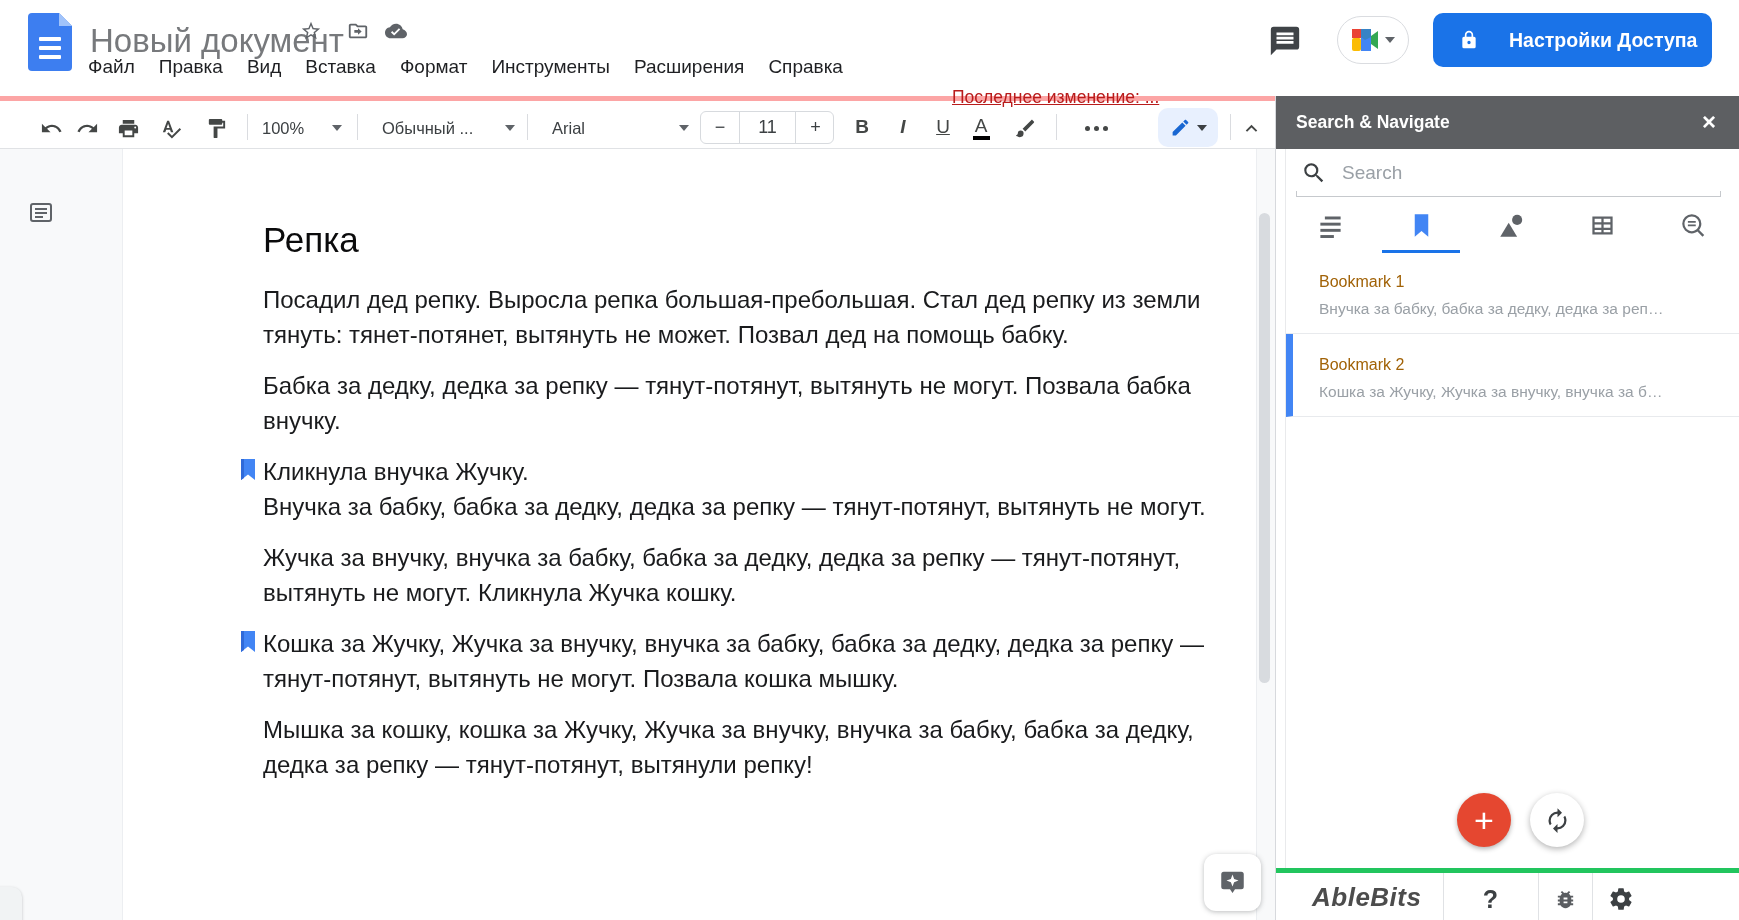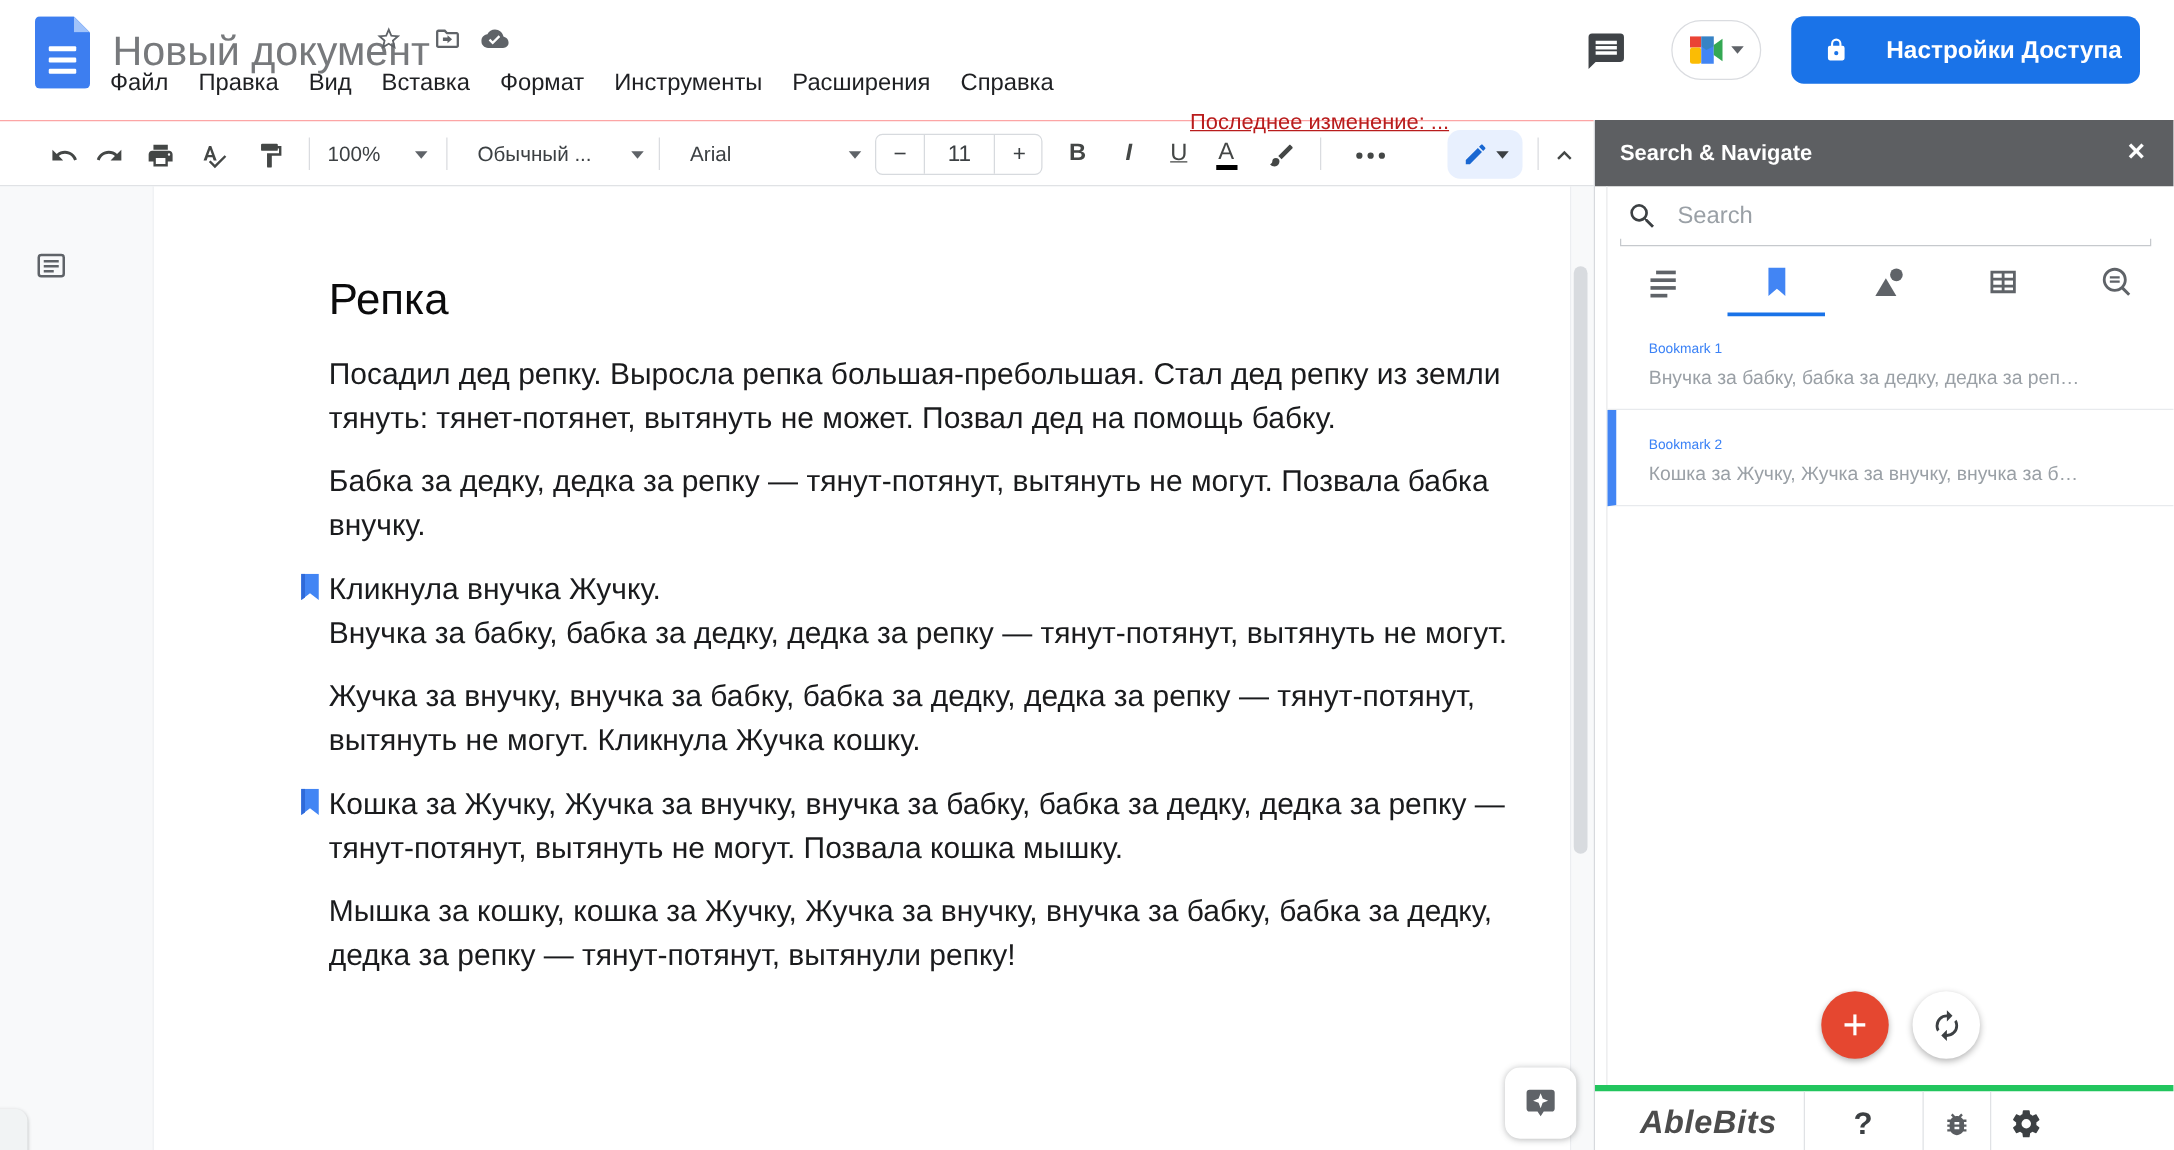--- a/index.html
+++ b/index.html
@@ -28,21 +28,21 @@
   .meet-pill { position:absolute; left:1337px; top:16px; width:72px; height:48px; border:1px solid #dadce0; border-radius:24px;
                display:flex; align-items:center; justify-content:center; gap:6px; cursor:pointer; background:#fff; }
   .caret { width:0; height:0; border-left:5px solid transparent; border-right:5px solid transparent; border-top:6px solid #5f6368; }
   .share-btn { position:absolute; left:1433px; top:13px; width:279px; height:54px; background:#1a73e8; border:none; border-radius:10px;
                display:flex; align-items:center; gap:30px; padding-left:26px; cursor:pointer; }
   .share-btn svg { width:20px; height:20px; fill:#fff; }
   .share-btn span { color:#fff; font-size:19.5px; font-weight:600; white-space:nowrap; }
 
   
   .toolbar { position:absolute; left:0; top:96px; width:1739px; height:53px; background:#fff;
-             border-top:1px solid #fca5a5; border-bottom:1px solid #e0e2e5; z-index:4; }
+             border-top:5px solid #fca5a5; border-bottom:1px solid #e0e2e5; z-index:4; }
   .tbtn { position:absolute; top:14px; width:26px; height:26px; cursor:pointer; display:flex; align-items:center; justify-content:center; }
   .tbtn svg { width:23px; height:23px; fill:#444746; }
   .tsep { position:absolute; top:13px; width:1px; height:26px; background:#dadce0; }
   .tb-undo{left:38px;} .tb-redo{left:74px;} .tb-print{left:115px;} .tb-spell{left:157px;} .tb-paint{left:203px;}
   .sep1{left:247px;} .sep2{left:357px;} .sep3{left:527px;} .sep4{left:1056px;} .sep5{left:1230px;}
   .tb-drop { position:absolute; top:12px; height:30px; display:flex; align-items:center; justify-content:space-between; cursor:pointer;
              font-size:16.5px; color:#3c4043; }
   .tb-zoom { left:262px; width:80px; }
   .tb-style { left:382px; width:133px; }
   .tb-font { left:552px; width:137px; }
@@ -99,21 +99,21 @@
   .sb-underline::before { left:0; } .sb-underline::after { right:0; }
   .sb-tabs { position:absolute; left:9px; right:0; top:102px; height:55px; display:flex; }
   .sb-tab { flex:1; position:relative; display:flex; align-items:center; justify-content:center; cursor:pointer; }
   .sb-tab svg { width:27px; height:27px; fill:#5f6368; }
   .sb-tab.active svg { fill:#4285f4; }
   .sb-tab .indicator { position:absolute; bottom:0; left:50%; transform:translateX(-50%); width:78px; height:3px; background:#1a73e8; }
   .sb-list { position:absolute; left:10px; right:0; top:157px; }
   .bm-item { position:relative; padding:22px 16px 15px 33px; border-bottom:1px solid #e8eaed; cursor:pointer; }
   .bm-item.first { padding-top:20px; }
   .bm-item.selected { border-left:7px solid #4285f4; padding-left:26px; }
-  .bm-title { font-size:11px; color:#3b82f6; margin-bottom:9px; }
+  .bm-title { font-size:16px; color:#a16207; margin-bottom:9px; }
   .bm-preview { font-size:15.5px; color:#9aa0a6; white-space:nowrap; overflow:hidden; }
   .fab { position:absolute; width:54px; height:54px; border-radius:50%; border:none; cursor:pointer;
          display:flex; align-items:center; justify-content:center; }
   .fab-add { left:181px; top:697px; background:#e54730; box-shadow:0 2px 5px rgba(0,0,0,.3); color:#fff; font-size:34px; font-weight:300; line-height:1; }
   .fab-refresh { left:254px; top:697px; background:#fff; box-shadow:0 2px 6px rgba(0,0,0,.3); }
   .fab-refresh svg { width:27px; height:27px; fill:#3c4043; }
   .sb-footer { position:absolute; left:0; right:0; bottom:0; height:52px; background:#fff; border-top:5px solid #22c55e;text-decoration:underline; }
   .fsep { position:absolute; top:0; bottom:0; width:1px; background:#e0e2e5; }
   .fs1{left:167px;} .fs2{left:262px;} .fs3{left:316px;}
   .brand { position:absolute; left:36px; top:9px; font-size:26px; font-weight:800; font-style:italic; color:#4c4c4c; letter-spacing:0.5px; cursor:pointer; }

